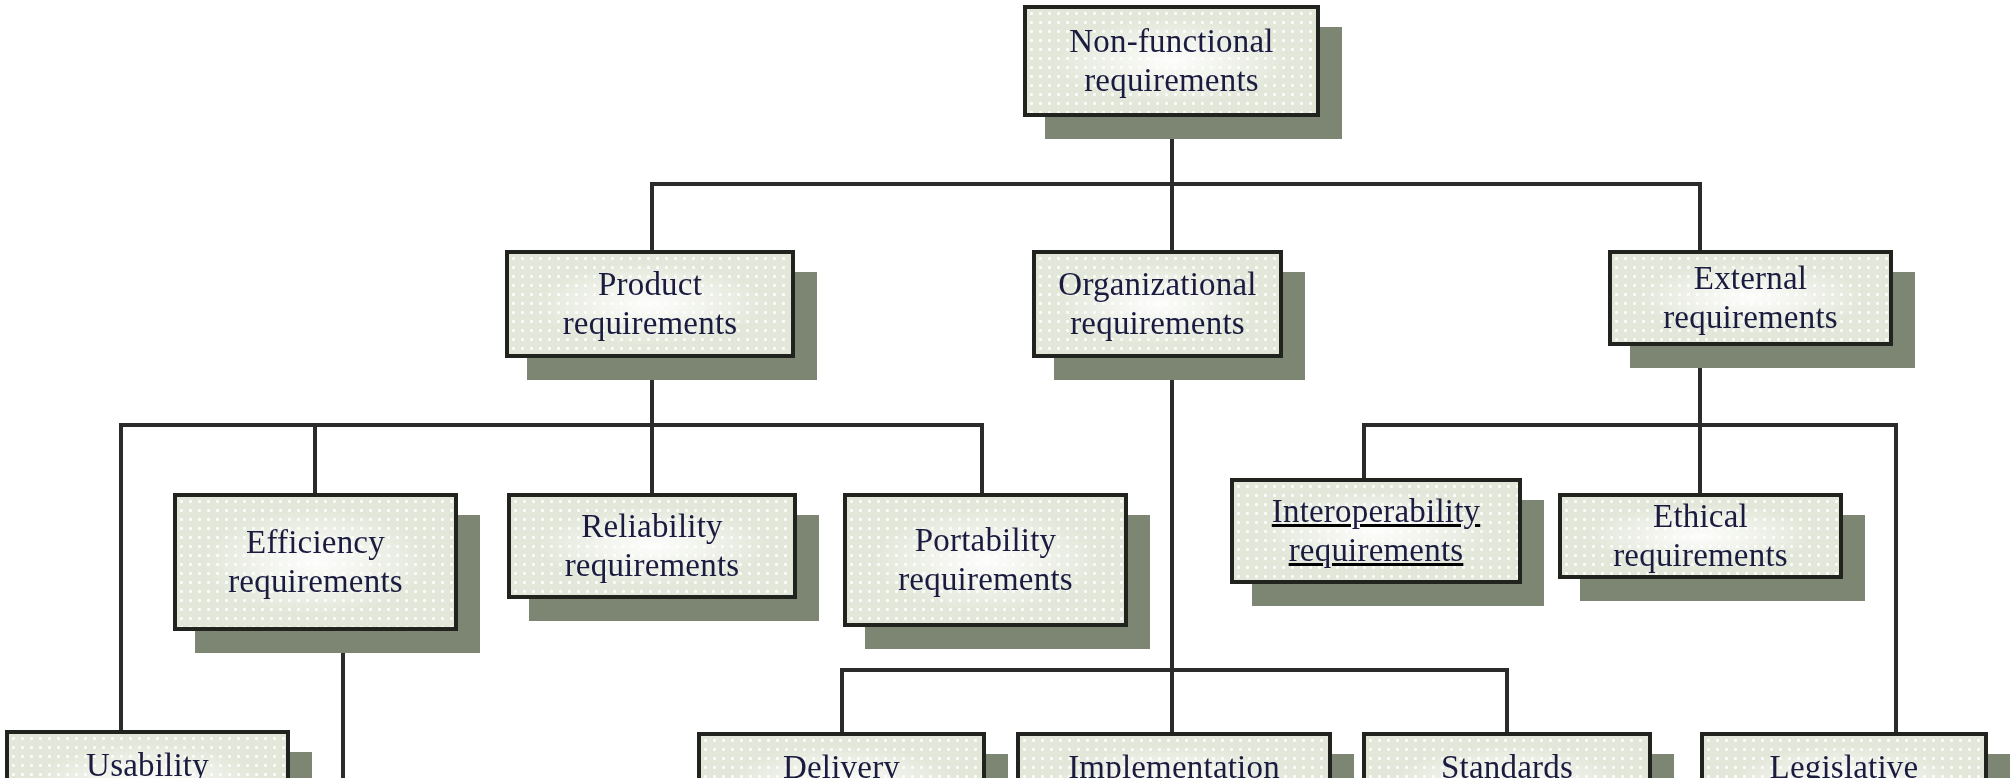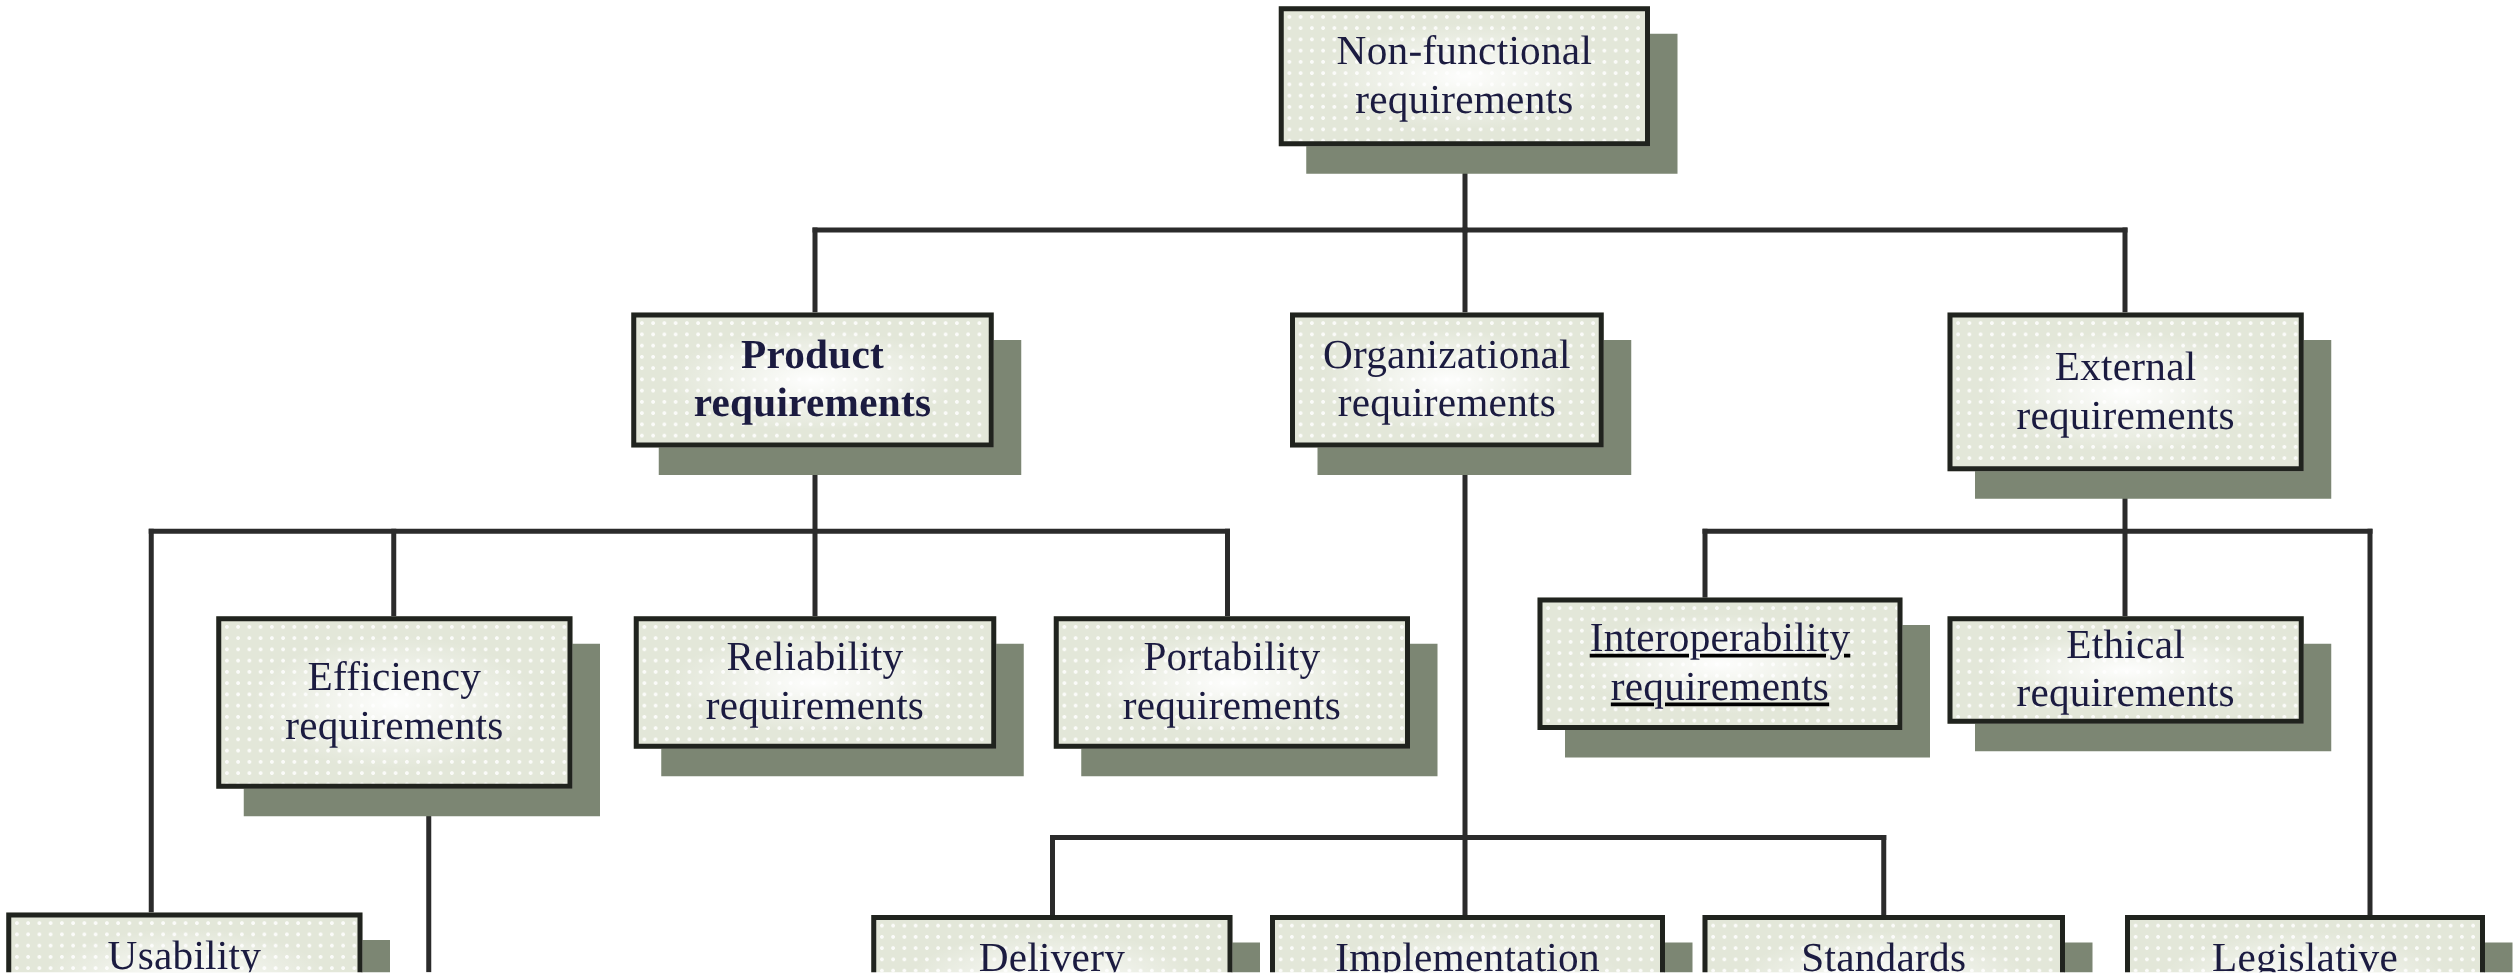--- a/index.html
+++ b/index.html
@@ -44,26 +44,26 @@
     letter-spacing: 0.2px;
   }
   
   .node.cut {
     align-items: flex-start;
     padding-top: 12px;
   }
 
   
   .n-root            { left: 1023px; top:   5px; width: 297px; height: 112px; }
-  .n-product         { left:  505px; top: 250px; width: 290px; height: 108px; font-weight: bold; }
+  .n-product         { left:  505px; top: 250px; width: 290px; height: 108px; }
   .n-organizational  { left: 1032px; top: 250px; width: 251px; height: 108px; }
-  .n-external        { left: 1558px; top: 250px; width: 285px; height: 127px; }
+  .n-external        { left: 1608px; top: 250px; width: 285px; height: 96px; }
   .n-efficiency      { left:  173px; top: 493px; width: 285px; height: 138px; }
   .n-reliability     { left:  507px; top: 493px; width: 290px; height: 106px; }
-  .n-portability     { left:  843px; top: 493px; width: 285px; height: 106px; }
+  .n-portability     { left:  843px; top: 493px; width: 285px; height: 134px; }
   .n-interoperability{ left: 1230px; top: 478px; width: 292px; height: 106px; text-decoration: underline; }
   .n-ethical         { left: 1558px; top: 493px; width: 285px; height: 86px; }
   .n-usability       { left:    5px; top: 730px; width: 285px; height: 106px; }
   .n-delivery        { left:  697px; top: 732px; width: 289px; height: 106px; }
   .n-implementation  { left: 1016px; top: 732px; width: 316px; height: 106px; }
   .n-standards       { left: 1362px; top: 732px; width: 290px; height: 106px; }
   .n-legislative     { left: 1700px; top: 732px; width: 288px; height: 106px; }
 
   
   

